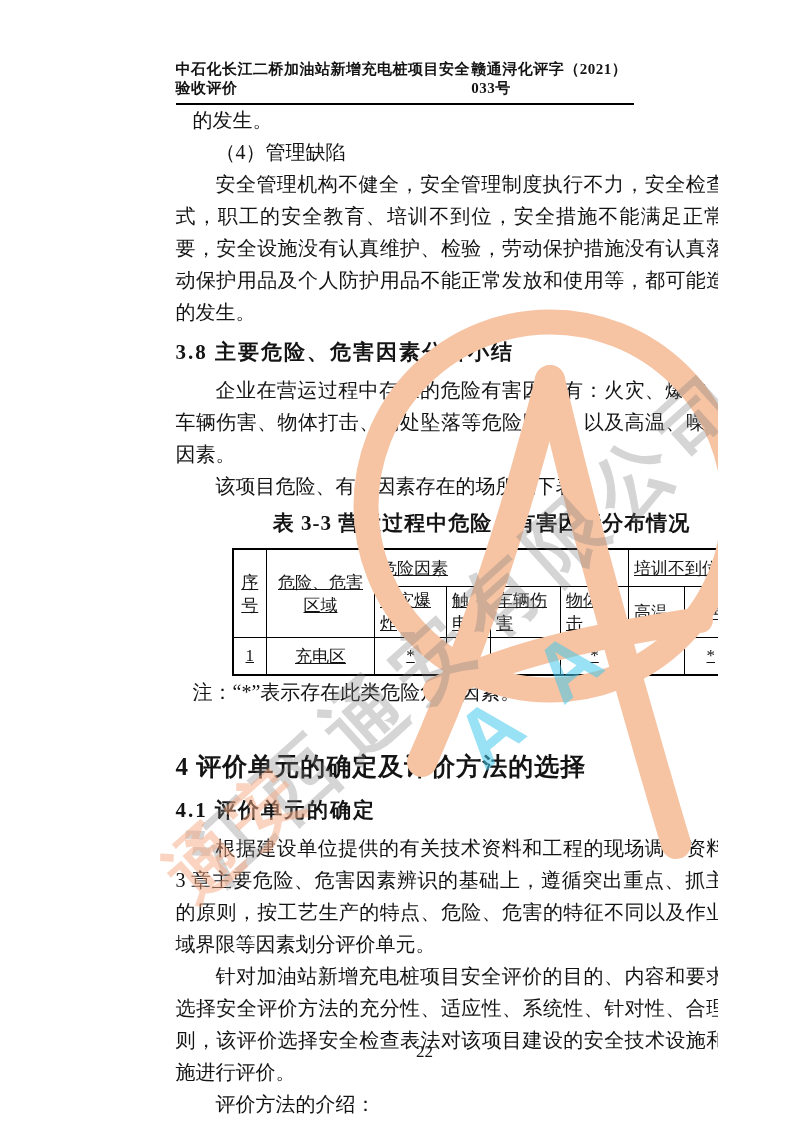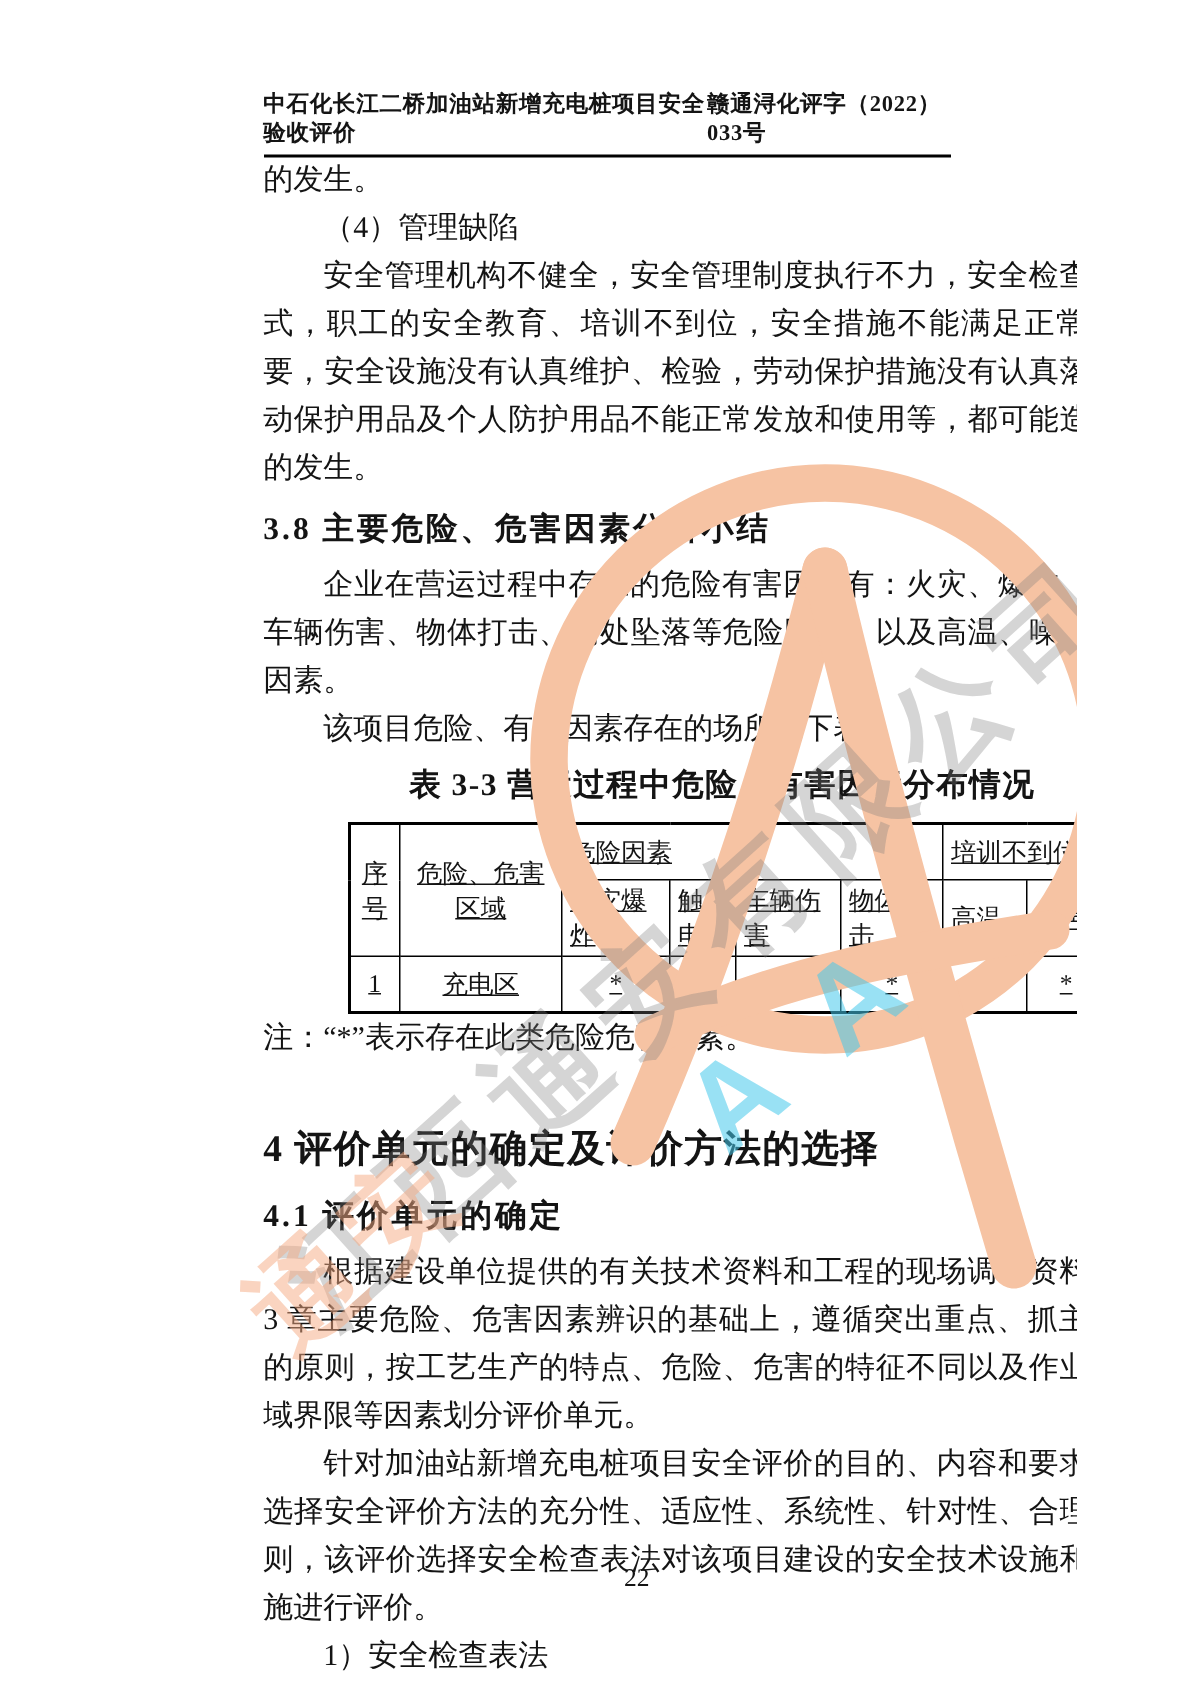--- a/index.html
+++ b/index.html
@@ -14,21 +14,21 @@
     display:flex; justify-content:space-between; align-items:flex-end;
     font-size:15px; font-weight:bold; letter-spacing:0.5px;
     border-bottom:2px solid #000; padding-bottom:5px;
   }
   
   .doc-body { position:absolute; top:104px; left:100px; width:612px; z-index:1; }
   .doc-body p {
     margin:0; font-size:20px; line-height:32px;
     text-align:justify; text-indent:2em;
   }
-  .doc-body p.noindent { text-indent:0; }
+  .doc-body p.noindent { text-indent:0;margin-left:17px; }
   h1.sec {
     font-size:25px; line-height:34px; font-weight:bold;
     margin:42px 0 10px 0; letter-spacing:1px;
   }
   h2.sec {
     font-size:21px; line-height:32px; font-weight:bold;
     margin:8px 0 6px 0; letter-spacing:2px;
   }
   .table-title {
     text-align:center; font-weight:bold; font-size:21px;
@@ -82,21 +82,21 @@
     color:rgba(202,32,22,0.50); white-space:nowrap;
   }
 </style>
 </head>
 <body>
 
 <div class="page">
 
   <div class="doc-header">
     <span>中石化长江二桥加油站新增充电桩项目安全验收评价</span>
-    <span>赣通浔化评字（2022）033号</span>
+    <span>赣通浔化评字（2021）033号</span>
   </div>
 
   <div class="doc-body">
     <p class="noindent">的发生。</p>
     <p>（4）管理缺陷</p>
     <p>安全管理机构不健全，安全管理制度执行不力，安全检查流于形式，职工的安全教育、培训不到位，安全措施不能满足正常生产需要，安全设施没有认真维护、检验，劳动保护措施没有认真落实，劳动保护用品及个人防护用品不能正常发放和使用等，都可能造成事故的发生。</p>
 
     <h2 class="sec">3.8 主要危险、危害因素分析小结</h2>
     <p>企业在营运过程中存在的危险有害因素有：火灾、爆炸、触电、车辆伤害、物体打击、高处坠落等危险因素，以及高温、噪声等危害因素。</p>
     <p>该项目危险、有害因素存在的场所见下表。</p>
@@ -141,20 +141,21 @@
       </tr>
     </tbody>
       </table>
 
     <p class="tnote noindent">注：“*”表示存在此类危险危害因素。</p>
 
     <h1 class="sec">4 评价单元的确定及评价方法的选择</h1>
     <h2 class="sec">4.1 评价单元的确定</h2>
     <p>根据建设单位提供的有关技术资料和工程的现场调研资料，在第 3 章主要危险、危害因素辨识的基础上，遵循突出重点、抓主要环节的原则，按工艺生产的特点、危险、危害的特征不同以及作业场所区域界限等因素划分评价单元。</p>
     <p>针对加油站新增充电桩项目安全评价的目的、内容和要求，根据选择安全评价方法的充分性、适应性、系统性、针对性、合理性的原则，该评价选择安全检查表法对该项目建设的安全技术设施和管理措施进行评价。</p>
+    <p>评价方法的介绍：</p>
     <p>1）安全检查表法</p>
 
   </div>
 
   <div class="page-number">22</div>
 
   <div class="watermark">
     <svg class="wm-logo" width="460" height="580" viewBox="0 0 460 580" fill="none">
       <circle cx="222" cy="218" r="184" stroke="#f6c3a3" stroke-width="25"></circle>
       <path d="M 222 92 C 192 212 152 342 94 474" stroke="#f6c3a3" stroke-width="30" stroke-linecap="round"></path>

